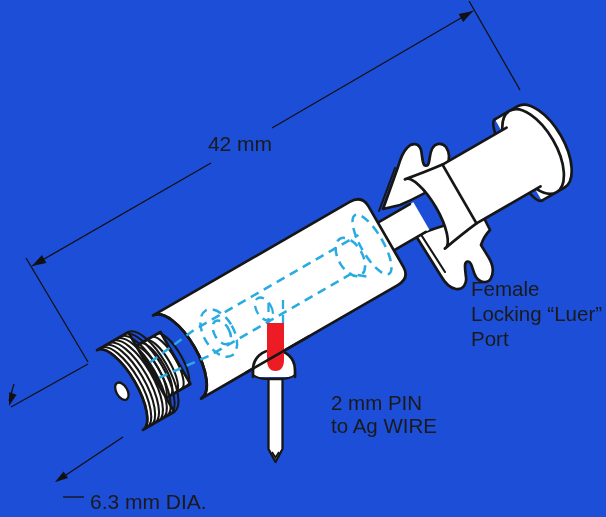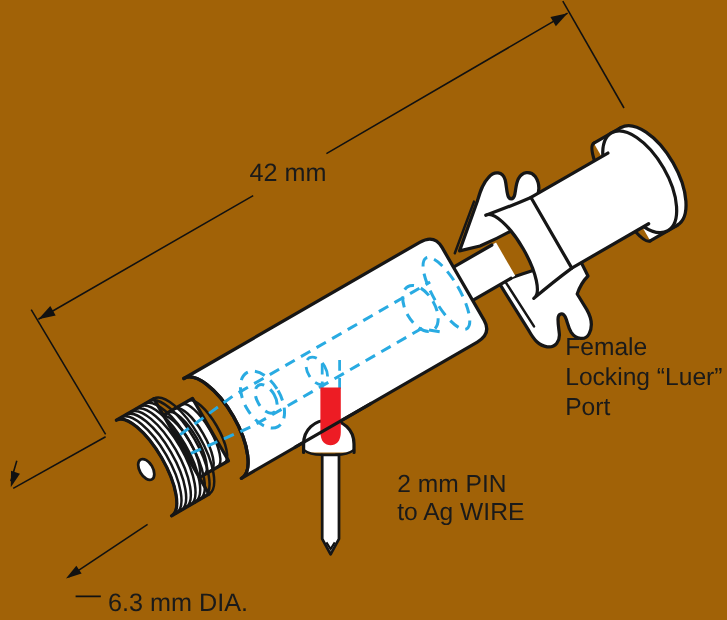--- a/index.html
+++ b/index.html
@@ -1,16 +1,16 @@
 <!DOCTYPE html>
 <html><head>
 <meta charset="utf-8">
 <style>
   html,body{margin:0;padding:0;background:#ffffff;}
-  .stage{position:relative;width:606px;height:517px;background:#a16207;overflow:hidden;
+  .stage{position:relative;width:606px;height:517px;background:#1d4ed8;overflow:hidden;
          font-family:"Liberation Sans", sans-serif;}
   svg{display:block;}
   .ol{stroke:#161616;stroke-width:2.7;fill:none;stroke-linecap:round;stroke-linejoin:round;}
   .olw{stroke:#161616;stroke-width:2.7;fill:#ffffff;stroke-linecap:round;stroke-linejoin:round;}
   .fillw{fill:#ffffff;stroke:none;}
   .ridge{stroke:#161616;stroke-width:2.1;fill:none;stroke-linecap:round;}
   .thin{stroke:#111111;stroke-width:1.3;fill:none;}
   .arrow{fill:#111111;stroke:none;}
   .hid{stroke:#29abe2;stroke-width:2.5;fill:none;stroke-dasharray:9 6;stroke-linecap:butt;}
   .redfill{fill:#ed1c24;stroke:none;}

